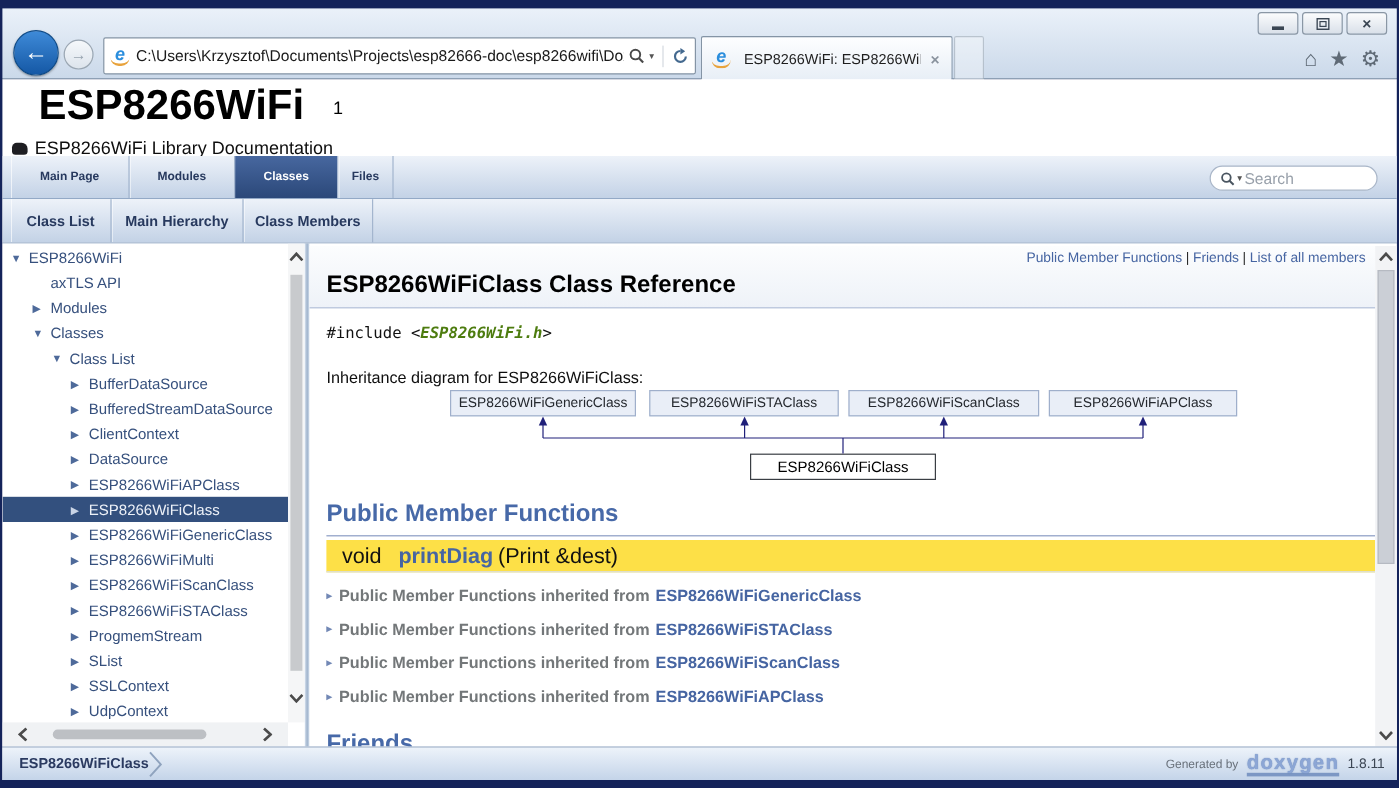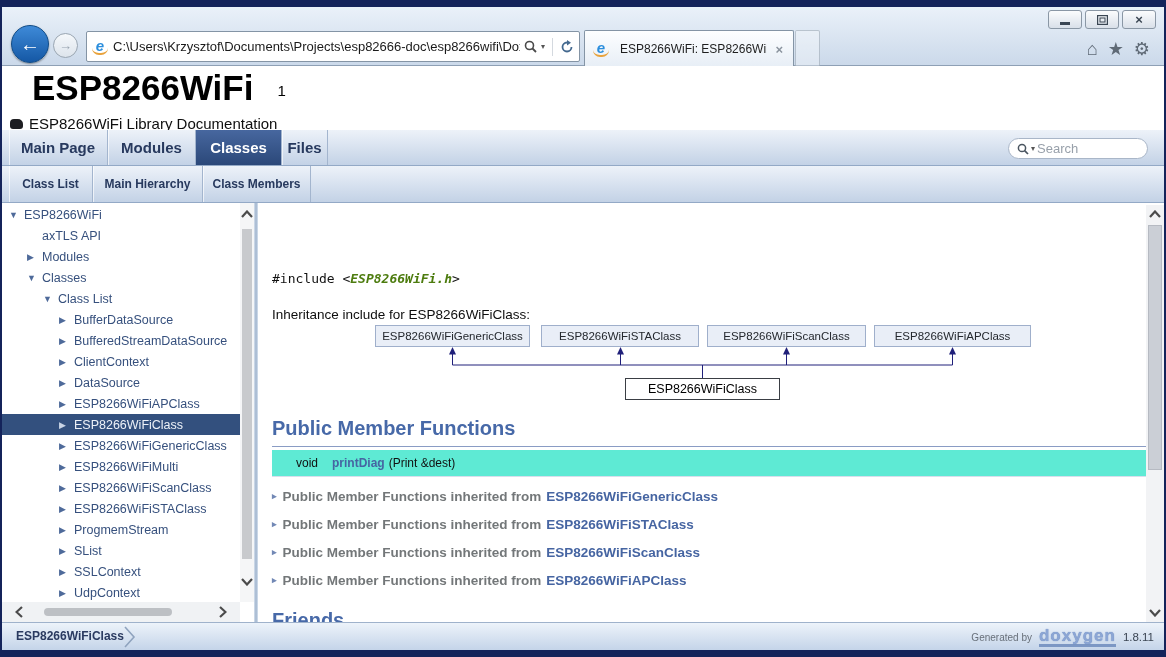--- a/index.html
+++ b/index.html
@@ -80,21 +80,21 @@
     border-bottom:1px solid #93A9C6;
   }
   .tabrow1 { top:64px; height:36px; }
   .tabrow2 { top:100px; height:37px; }
   .tabrow ul { list-style:none; display:flex; padding-left:7px; height:100%; }
   .tabrow li {
     text-align:center; font-weight:bold; color:#27395E;
     border-right:1px solid #A3B5CE; box-shadow:inset 1px 0 0 rgba(255,255,255,.65);
     cursor:pointer;
   }
-  .tabrow1 li { font-size:15px; line-height:35px; }
+  .tabrow1 li { font-size:10px; line-height:35px; }
   .tabrow2 li { font-size:12px; line-height:36px; }
   .tabrow li.active { background:linear-gradient(#47679F,#2B4879); color:#fff; box-shadow:none; }
   .t1-0{width:99px}.t1-1{width:88px}.t1-2{width:86px}.t1-3{width:46px}
   .t2-0{width:84px}.t2-1{width:89px}.t2-2{width:110px}.t2-3{width:108px}
   .search-wrap {
     position:absolute; right:16px; top:72px; width:140px; height:21px;
     background:#fff; border:1px solid #A9B6C8; border-radius:11px;
     display:flex; align-items:center; padding:0 8px; gap:2px;
   }
   .search-input { flex:1; border:none; outline:none; font-size:13px; min-width:0;
@@ -132,22 +132,22 @@
   .include .file { color:#4d7c0f; font-weight:bold; cursor:pointer;font-style:italic; }
   .inh-label { position:absolute; left:14px; top:50px; font-size:13.5px; color:#0E0E0E; }
   .dgbox { position:absolute; height:22px; background:#E9EEF7; border:1px solid #9FAFCB;
     font-size:11.5px; color:#24282E; text-align:center; line-height:20px; cursor:pointer; }
   .dgchild { position:absolute; height:22px; background:#fff; border:1px solid #3A3E44;
     font-size:12.5px; color:#000; text-align:center; line-height:20px; }
   .dglines { position:absolute; left:0; top:0; pointer-events:none; }
   .h2head { position:absolute; left:14px; font-size:20px; font-weight:bold; color:#4769A8; }
   .h2line { position:absolute; left:14px; right:0; height:1px; background:#8A9CC4; }
   .memrow { position:absolute; left:14px; right:0; top:193px; height:27px;
-    background:#5eead4; border-bottom:1px solid #D8DFEC;
-    display:flex; align-items:center; font-size:12px; color:#111; }
+    background:#fde047; border-bottom:1px solid #D8DFEC;
+    display:flex; align-items:center; font-size:18px; color:#111; }
   .memtype { width:46px; text-align:right; }
   .memname { font-weight:bold; color:#4665A2; margin-left:14px; cursor:pointer; }
   .memargs { margin-left:4px; }
   .inhrow { position:absolute; left:14px; height:22px; display:flex; align-items:center;
     font-size:13.5px; font-weight:bold; cursor:pointer; }
   .iarrow { color:#7288B5; font-size:9px; margin-right:6px; }
   .iprefix { color:#737779; }
   .iclass { color:#4665A2; margin-left:5px; }
   .mainscroll { position:absolute; right:0; top:2px; width:18px; height:417px; background:#F2F3F5; }
   .ms-btn { position:absolute; left:0; width:18px; height:18px; display:flex; align-items:center; justify-content:center; }
@@ -359,26 +359,32 @@
             <svg width="8" height="12">
                 <polyline points="1,1 6.5,6 1,11" fill="none" stroke="#4B4B4B" stroke-width="2.2"></polyline>
               </svg>
           </div>
         </div>
       </div>
 
       <div class="splitter"></div>
 
       <div class="main">
+        <div class="mainheader">
+          <div class="summary">
+            <span class="lnk">Public Member Functions</span><span class="div">|</span><span class="lnk">Friends</span><span class="div">|</span><span class="lnk">List of all members</span>
+          </div>
+          <div class="pagetitle">ESP8266WiFiClass Class Reference</div>
+        </div>
 
         <div class="content">
           <div class="include">
             <span>#include &lt;</span><span class="file">ESP8266WiFi.h</span><span>&gt;</span>
           </div>
-          <div class="inh-label">Inheritance include for ESP8266WiFiClass:</div>
+          <div class="inh-label">Inheritance diagram for ESP8266WiFiClass:</div>
 
           <div class="dgbox" style="left:117px; top:68px; width:155px;">ESP8266WiFiGenericClass</div>
           <div class="dgbox" style="left:283px; top:68px; width:158px;">ESP8266WiFiSTAClass</div>
           <div class="dgbox" style="left:449px; top:68px; width:159px;">ESP8266WiFiScanClass</div>
           <div class="dgbox" style="left:616px; top:68px; width:157px;">ESP8266WiFiAPClass</div>
           <div class="dgchild" style="left:367px; top:121px; width:155px;">ESP8266WiFiClass</div>
           <svg class="dglines" width="888" height="140">
             <line x1="194.5" y1="108" x2="694.5" y2="108" stroke="#20207A" stroke-width="1"></line>
             <line x1="194.5" y1="97" x2="194.5" y2="108" stroke="#20207A" stroke-width="1"></line>
             <line x1="362.5" y1="97" x2="362.5" y2="108" stroke="#20207A" stroke-width="1"></line>

